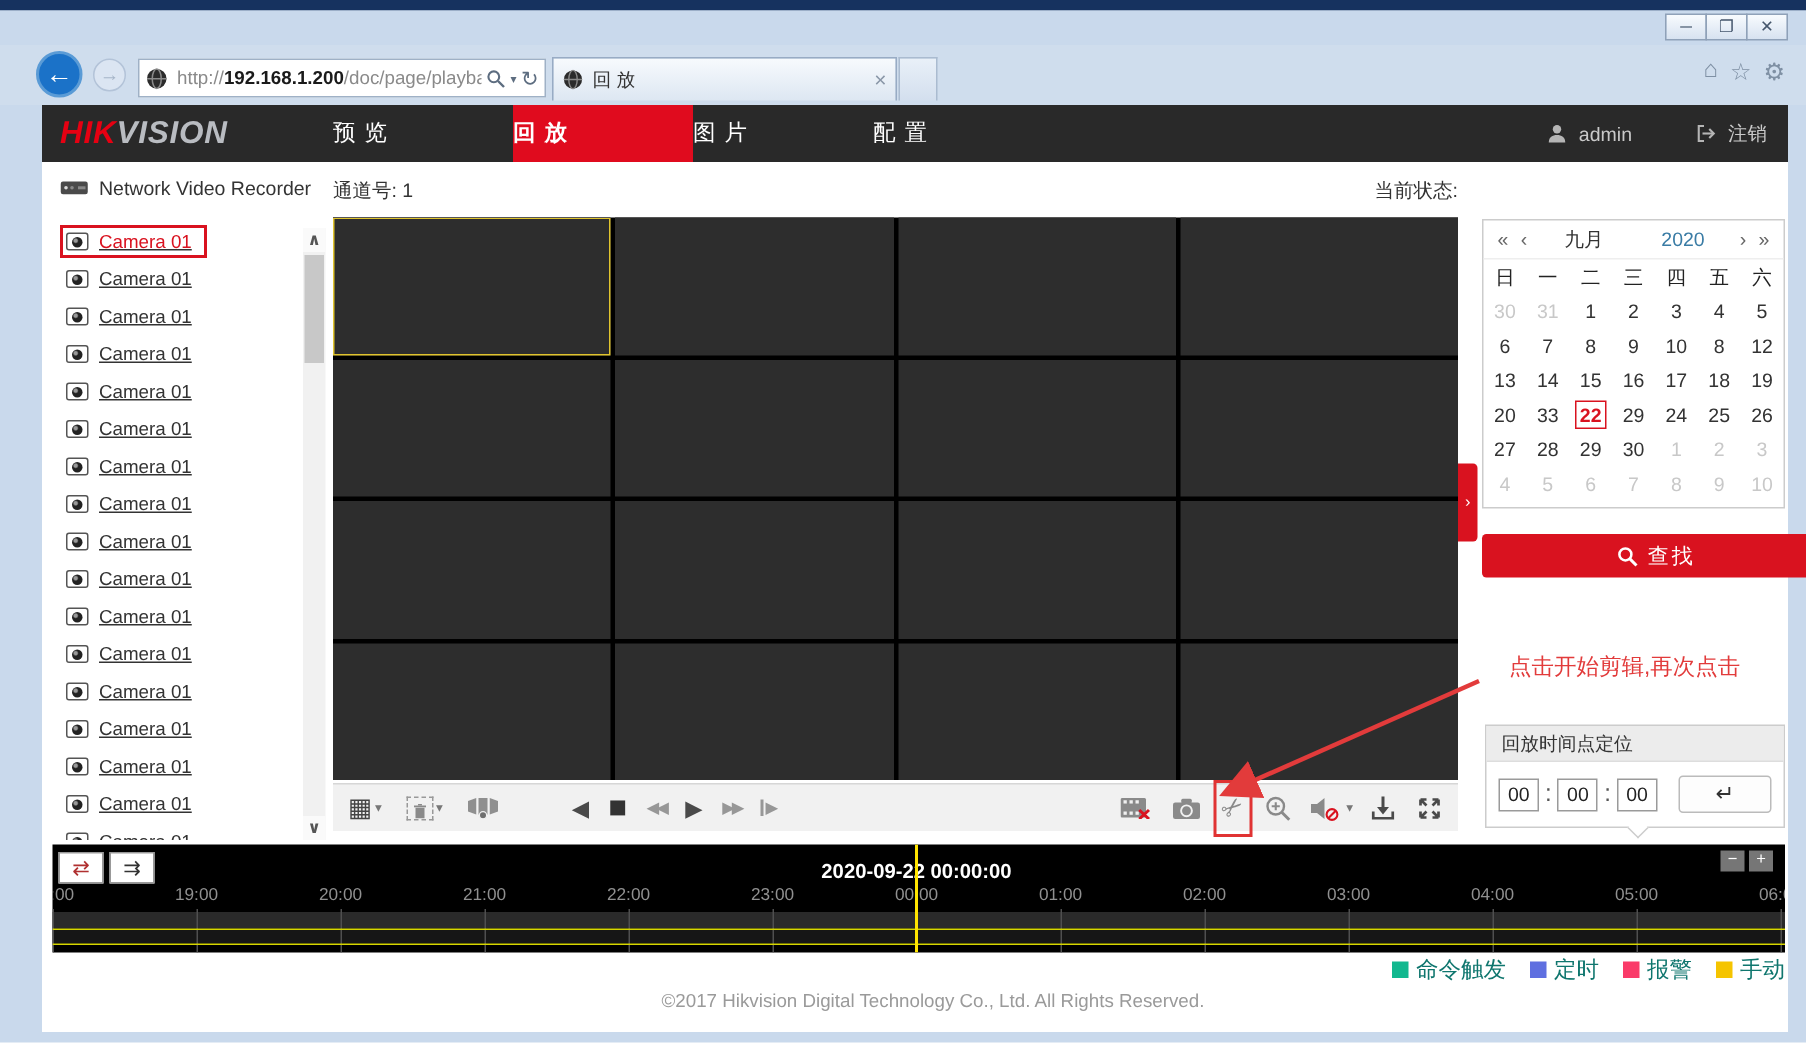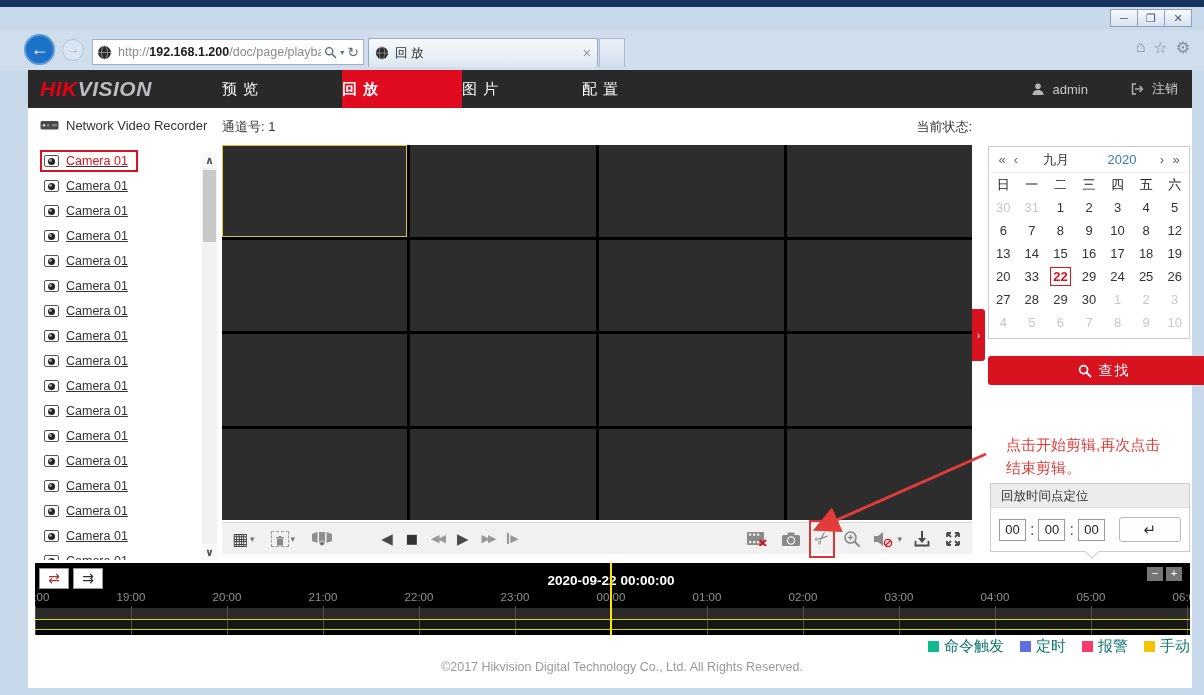--- a/index.html
+++ b/index.html
@@ -511,21 +511,20 @@
   <button class="search-btn">
     <svg class="icon" width="14" height="14" viewBox="0 0 14 14">
         <circle cx="5.6" cy="5.6" r="4" fill="none" stroke="#fff" stroke-width="1.7"></circle>
         <line x1="8.6" y1="8.6" x2="13" y2="13" stroke="#fff" stroke-width="2"></line>
       </svg>
     <span>查找</span>
   </button>
 
   <div class="annotation">
     <div>点击开始剪辑,再次点击</div>
-    <div>结束剪辑。</div>
   </div>
 
   <div class="time-panel">
     <div class="time-panel-head">回放时间点定位</div>
     <div class="time-panel-body">
       <input class="time-input" value="00" style="">
       <span class="time-colon">:</span>
       <input class="time-input" value="00" style="">
       <span class="time-colon">:</span>
       <input class="time-input" value="00" style="">

